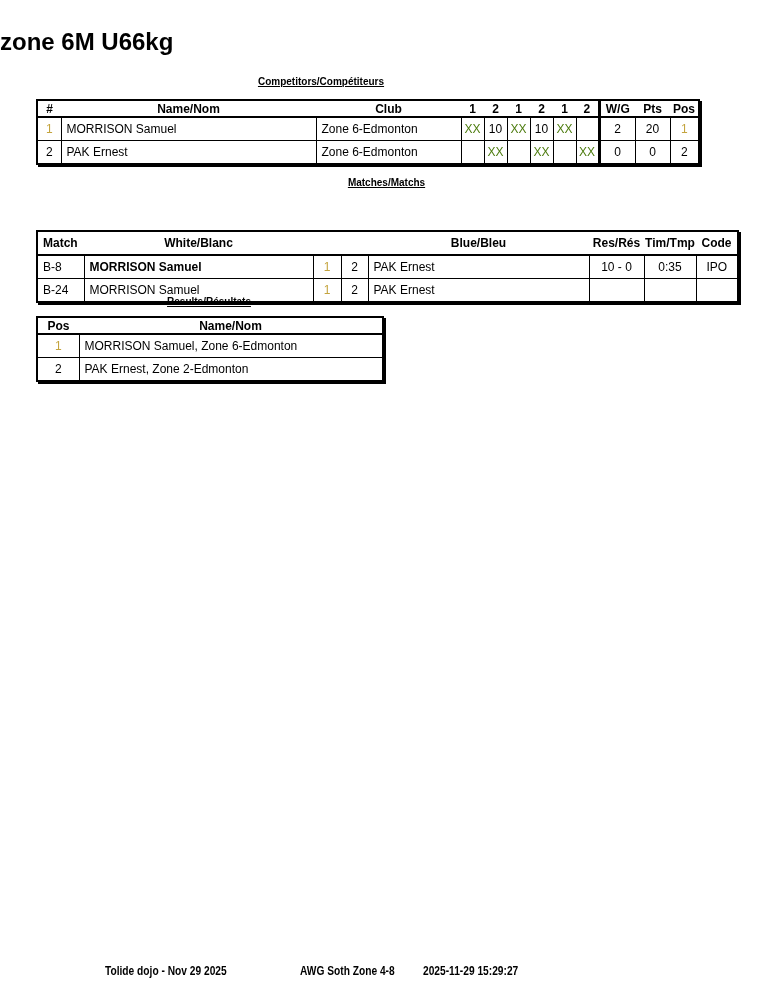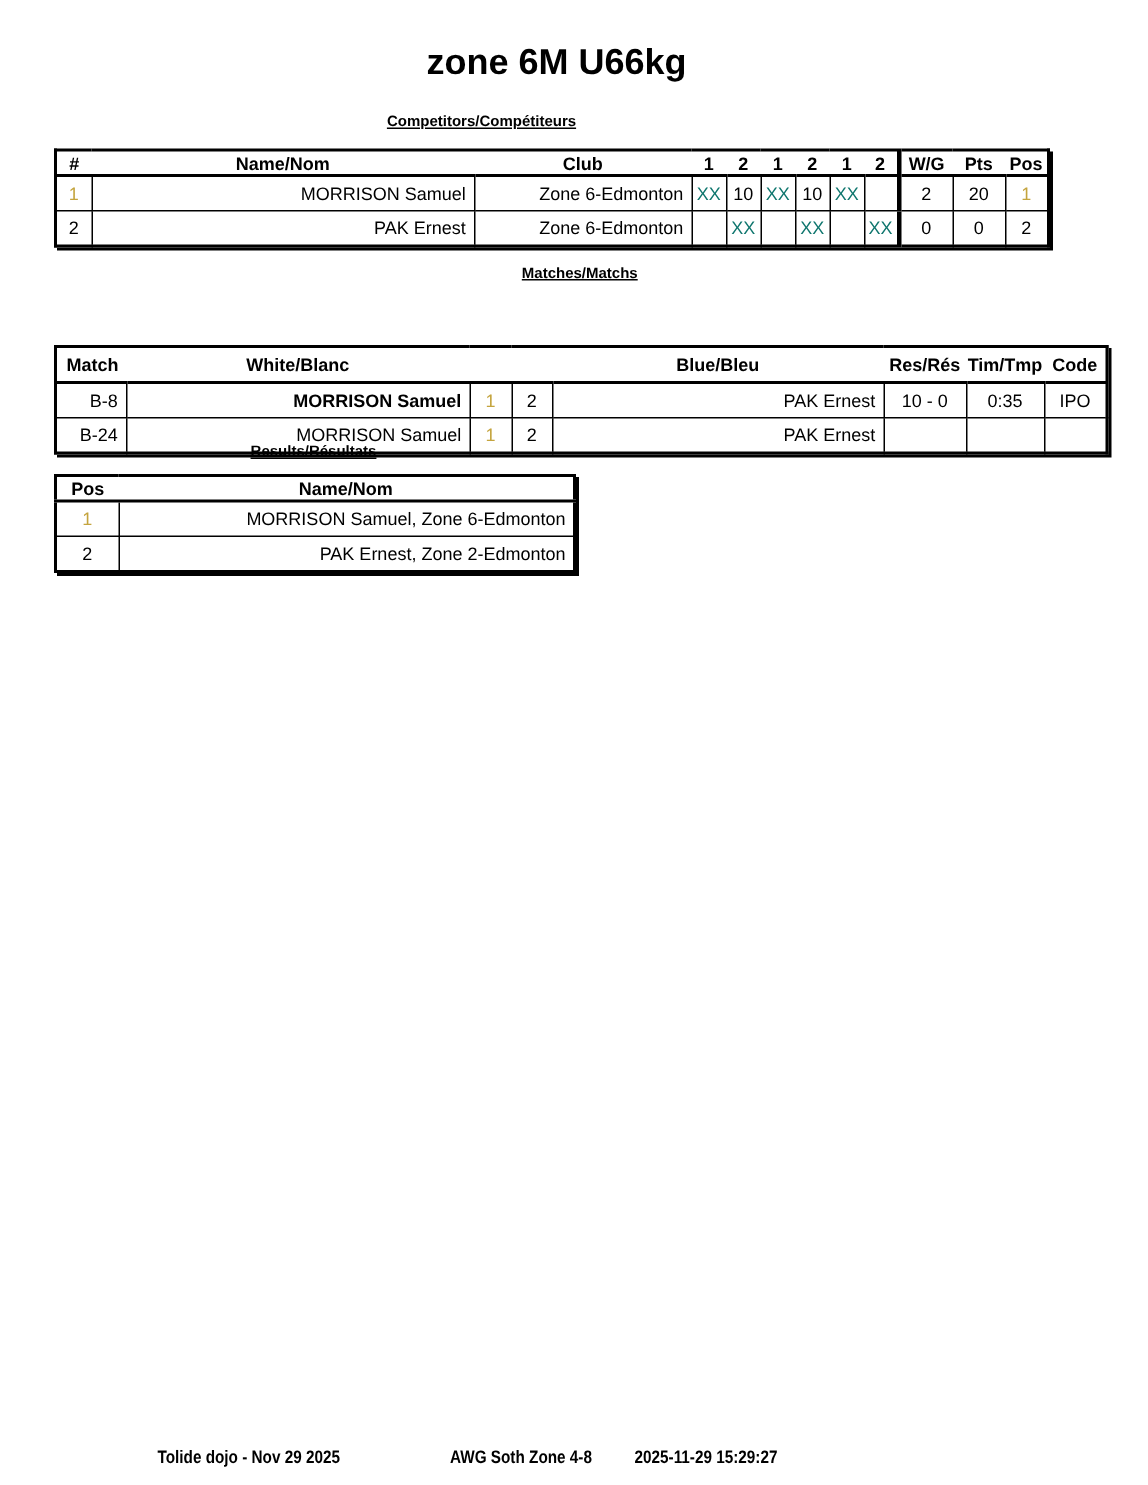--- a/index.html
+++ b/index.html
@@ -9,21 +9,21 @@
     position: relative;
     width: 765px;
     height: 990px;
     background: #fff;
     font-family: "Liberation Sans", "DejaVu Sans", sans-serif;
     color: #000;
     overflow: hidden;
   }
   .doc-title {
     position: absolute; top: 30px; left: 0; width: 694px;
-    text-align: center; font-size: 24px; font-weight: bold; line-height: 1; margin-left: 24px;
+    text-align: left; font-size: 24px; font-weight: bold; line-height: 1;
   }
   .section-title {
     position: absolute; font-size: 10px; font-weight: bold;
     text-align: center; line-height: 1; text-decoration: underline;
   }
   .title-competitors { top: 77px; left: 0;  width: 642px; }
   .title-matches     { top: 178px; left: 36px; width: 701px; text-align: center; }
   .title-results     { top: 297px; left: 36px; width: 346px; }
 
   table.sheet {
@@ -44,25 +44,25 @@
   }
   table.sheet td {
     border: 1px solid #000;
     height: 19px; padding: 0;
     white-space: nowrap; overflow: hidden;
   }
   .t-competitors { top: 99px;  left: 36px; }
   .t-matches     { top: 198px; left: 36px; margin-top: 32px; }
   .t-results     { top: 316px; left: 36px; }
 
-  .lt { text-align: right; padding: 4px 5px !important; }
+  .lt { text-align: left; padding: 4px 5px !important; }
   .ct { text-align: center; }
   .b  { font-weight: bold; }
   .gold { color: var(--gold); }
-  .xx { color: #0f766e; }
+  .xx { color: #4d7c0f; }
   .sepL { border-left: 3px solid #000 !important; }
   th.bl { border-left: 1px solid #000; }
   th.br { border-right: 1px solid #000; }
 
   .footer-item {
     position: absolute; top: 965px;
     font-size: 12px; font-weight: bold; line-height: 1;
     transform: scaleX(0.85); transform-origin: left center;
     white-space: nowrap;
   }

